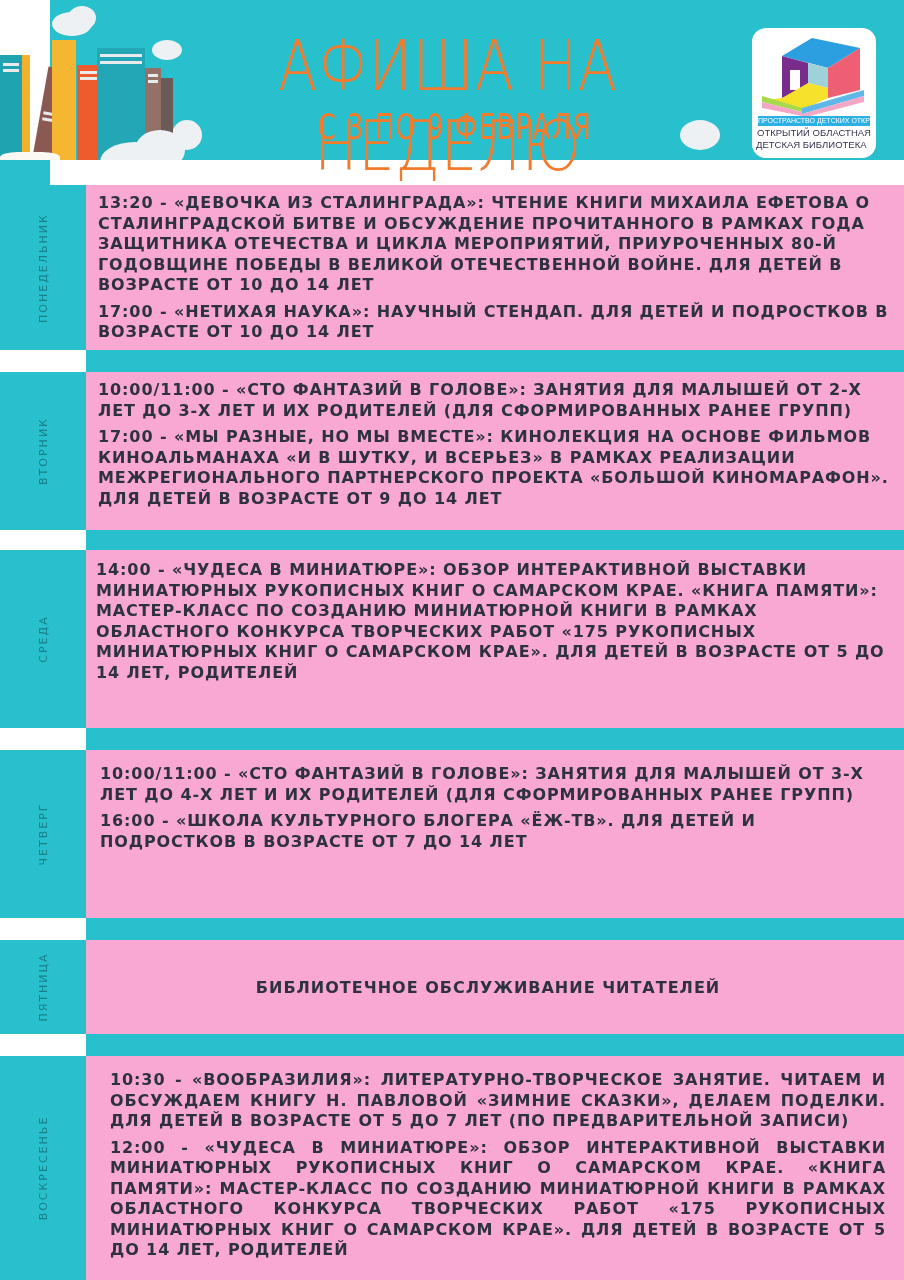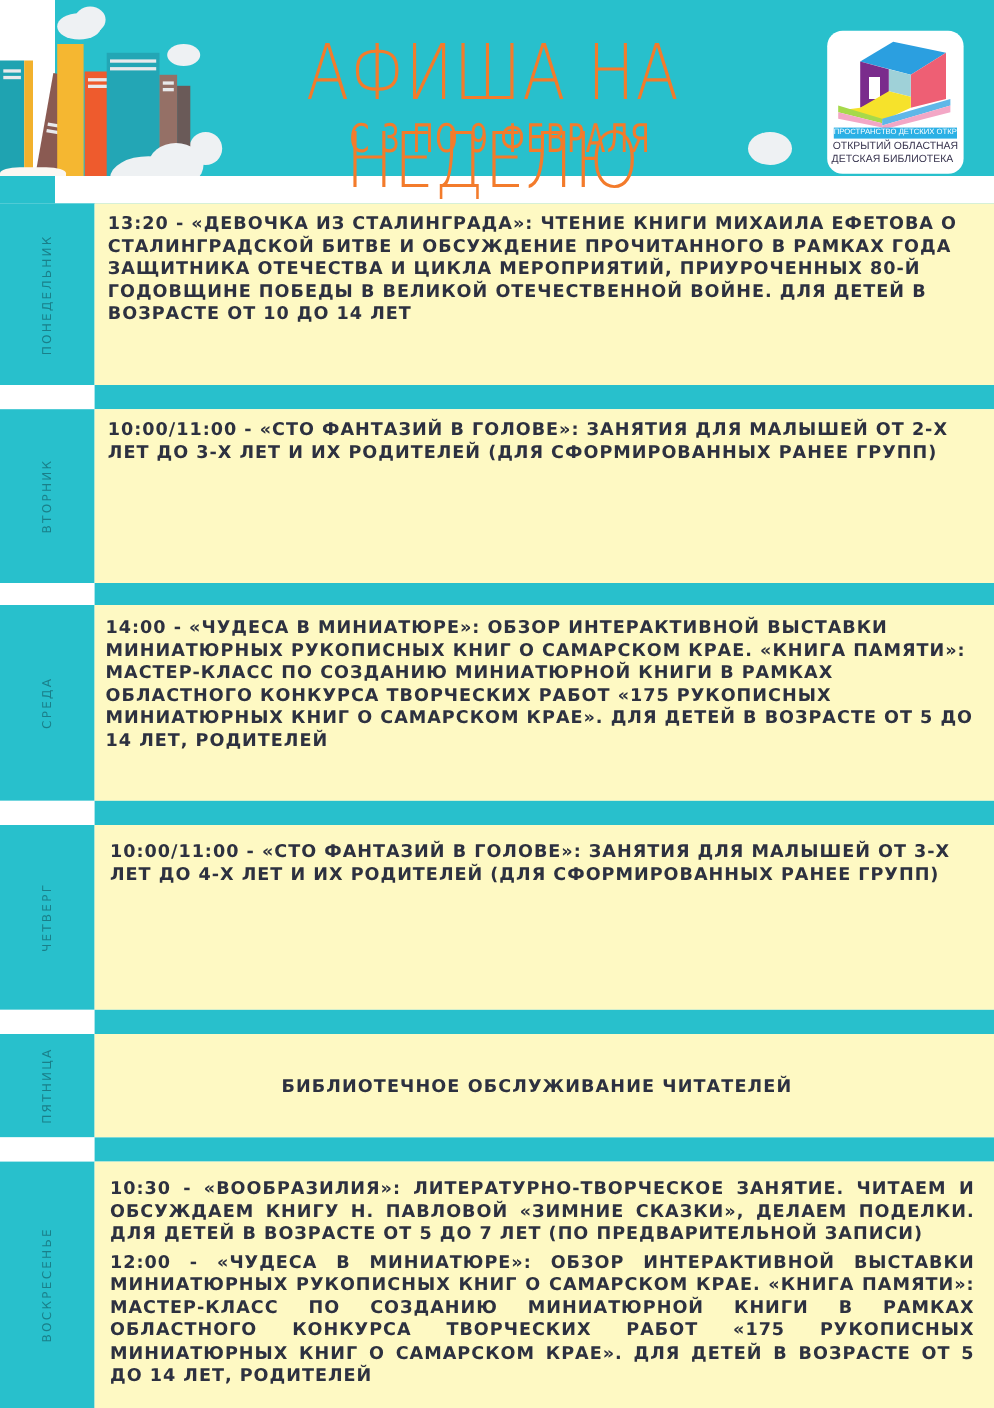--- a/index.html
+++ b/index.html
@@ -26,21 +26,21 @@
 
   .logo { position: absolute; left: 752px; top: 28px; width: 124px; height: 130px; background: #ffffff; border-radius: 14px; overflow: hidden; }
   .logo-caption1 { position: absolute; left: 6px; top: 88px; width: 112px; height: 10px; background: #2bb0e5; color: #fff; font-size: 7px; text-align: center; line-height: 10px; white-space: nowrap; overflow: hidden; }
   .logo-caption2 { position: absolute; left: 4px; top: 99px; width: 116px; color: #37334e; font-size: 9.5px; text-align: center; line-height: 12px; white-space: nowrap; }
   .logo-caption3 { position: absolute; left: 4px; top: 111px; width: 116px; color: #37334e; font-size: 9.5px; text-align: left; line-height: 12px; white-space: nowrap; }
 
   .row { position: absolute; left: 0; width: 904px; }
   .day-col { position: absolute; left: 0; top: 0; width: 86px; height: 100%; background: #28c0cc; }
   .day-label { position: absolute; left: 50%; top: 50%; transform: translate(-50%, -50%) rotate(-90deg);
     color: #1a7f89; font-size: 11px; letter-spacing: 2px; white-space: nowrap; font-family: "DejaVu Sans", sans-serif; }
-  .content { position: absolute; left: 86px; top: 0; right: 0; height: 100%; background: #fef9c3; padding: 8px 14px 0 12px; }
+  .content { position: absolute; left: 86px; top: 0; right: 0; height: 100%; background: #f9a8d4; padding: 8px 14px 0 12px; }
   .event { color: #2d3140; font-family: "DejaVu Sans", sans-serif; font-weight: bold; font-size: 16px;
     line-height: 20.5px; letter-spacing: 0.9px; text-transform: uppercase; margin-bottom: 6px; }
   .event.justify { text-align: justify; }
   .center-msg { position: absolute; left: 0; right: 14px; top: 50%; transform: translateY(-50%); text-align: center;
     color: #2d3140; font-family: "DejaVu Sans", sans-serif; font-weight: bold; font-size: 16px; letter-spacing: 1px; }
 
   .sep { position: absolute; left: 0; width: 904px; }
   .sep-left { position: absolute; left: 0; top: 0; width: 86px; height: 100%; background: #ffffff; }
   .sep-right { position: absolute; left: 86px; top: 0; right: 0; height: 100%; background: #28c0cc; }
 </style>
@@ -108,33 +108,35 @@
     <div class="logo-caption3">ДЕТСКАЯ БИБЛИОТЕКА</div>
   </div>
 </div>
 
 <div class="row" style="top:185px;height:165px;">
   <div class="day-col">
     <div class="day-label">ПОНЕДЕЛЬНИК</div>
   </div>
   <div class="content" style="padding-top:8px;">
     <p class="event">13:20 - «Девочка из Сталинграда»: чтение книги Михаила Ефетова о Сталинградской битве и обсуждение прочитанного в рамках Года защитника Отечества и цикла мероприятий, приуроченных 80-й годовщине Победы в Великой Отечественной войне. Для детей в возрасте от 10 до 14 лет</p>
+    <p class="event">17:00 - «Нетихая наука»: научный стендап. Для детей и подростков в возрасте от 10 до 14 лет</p>
   </div>
 </div>
 <div class="sep" style="top:350px;height:22px;">
     <div class="sep-left"></div>
     <div class="sep-right"></div>
   </div>
 
 <div class="row" style="top:372px;height:158px;">
   <div class="day-col">
     <div class="day-label">ВТОРНИК</div>
   </div>
   <div class="content" style="padding-top:8px;">
     <p class="event">10:00/11:00 - «Сто фантазий в голове»: занятия для малышей от 2-х лет до 3-х лет и их родителей (для сформированных ранее групп)</p>
+    <p class="event">17:00 - «Мы разные, но мы вместе»: кинолекция на основе фильмов киноальманаха «И в шутку, и всерьез» в рамках реализации межрегионального партнерского проекта «Большой киномарафон». Для детей в возрасте от 9 до 14 лет</p>
   </div>
 </div>
 <div class="sep" style="top:530px;height:20px;">
     <div class="sep-left"></div>
     <div class="sep-right"></div>
   </div>
 
 <div class="row" style="top:550px;height:178px;">
   <div class="day-col">
     <div class="day-label">СРЕДА</div>
@@ -147,20 +149,21 @@
     <div class="sep-left"></div>
     <div class="sep-right"></div>
   </div>
 
 <div class="row" style="top:750px;height:168px;">
   <div class="day-col">
     <div class="day-label">ЧЕТВЕРГ</div>
   </div>
   <div class="content" style="padding-top:14px;padding-left:14px;">
     <p class="event">10:00/11:00 - «Сто фантазий в голове»: занятия для малышей от 3-х лет до 4-х лет и их родителей (для сформированных ранее групп)</p>
+    <p class="event">16:00 - «Школа культурного блогера «Ёж-ТВ». Для детей и подростков в возрасте от 7 до 14 лет</p>
   </div>
 </div>
 <div class="sep" style="top:918px;height:22px;">
     <div class="sep-left"></div>
     <div class="sep-right"></div>
   </div>
 
 <div class="row" style="top:940px;height:94px;">
   <div class="day-col">
     <div class="day-label">ПЯТНИЦА</div>
@@ -171,17 +174,17 @@
 </div>
 <div class="sep" style="top:1034px;height:22px;">
     <div class="sep-left"></div>
     <div class="sep-right"></div>
   </div>
 
 <div class="row" style="top:1056px;height:224px;">
   <div class="day-col">
     <div class="day-label">ВОСКРЕСЕНЬЕ</div>
   </div>
-  <div class="content" style="padding-top:14px;padding-left:14px;padding-right:18px;">
+  <div class="content" style="padding-top:14px;padding-left:24px;padding-right:18px;">
     <p class="event justify">10:30 - «Вообразилия»: литературно-творческое занятие. Читаем и обсуждаем книгу Н. Павловой «Зимние сказки», делаем поделки. Для детей в возрасте от 5 до 7 лет (по предварительной записи)</p>
     <p class="event justify">12:00 - «Чудеса в миниатюре»: обзор интерактивной выставки миниатюрных рукописных книг о Самарском крае. «Книга памяти»: мастер-класс по созданию миниатюрной книги в рамках областного конкурса творческих работ «175 рукописных миниатюрных книг о Самарском крае». Для детей в возрасте от 5 до 14 лет, родителей</p>
   </div>
 </div>
 
 </body></html>

